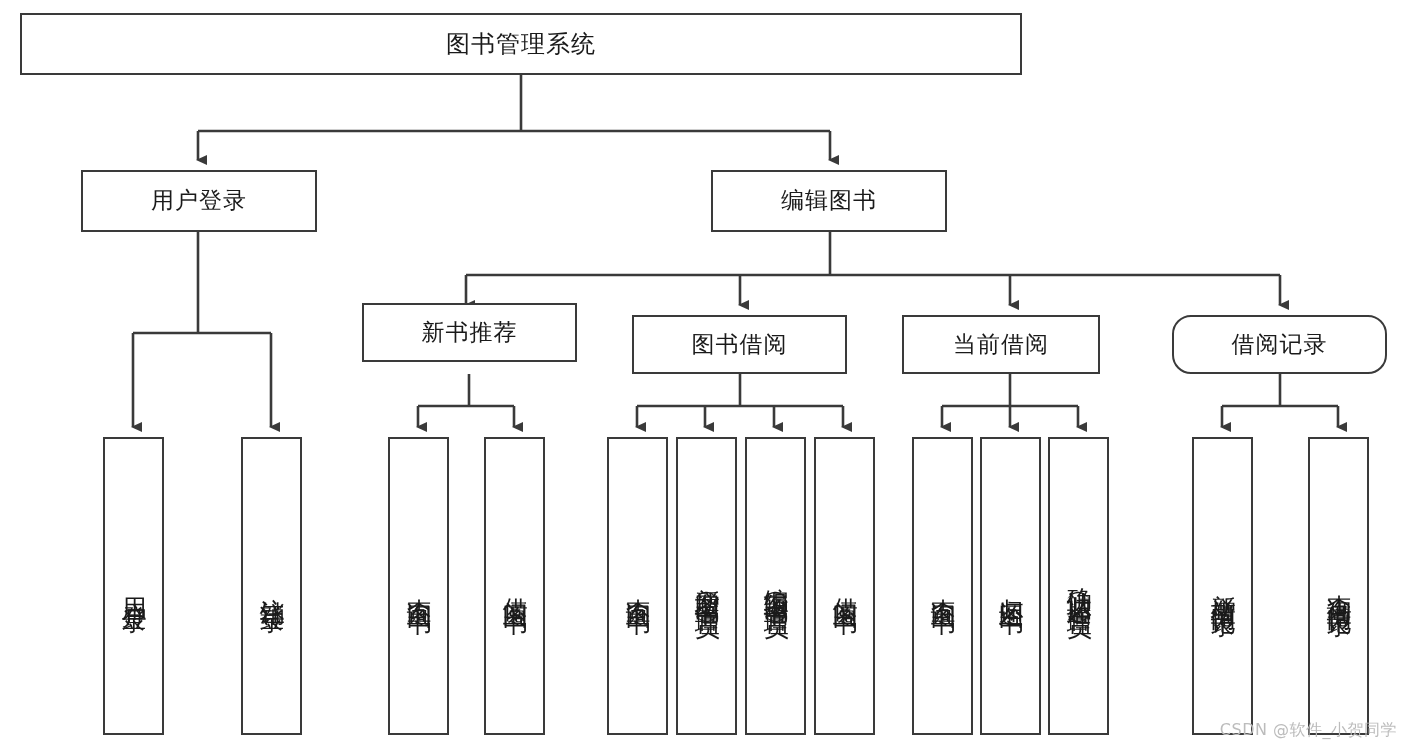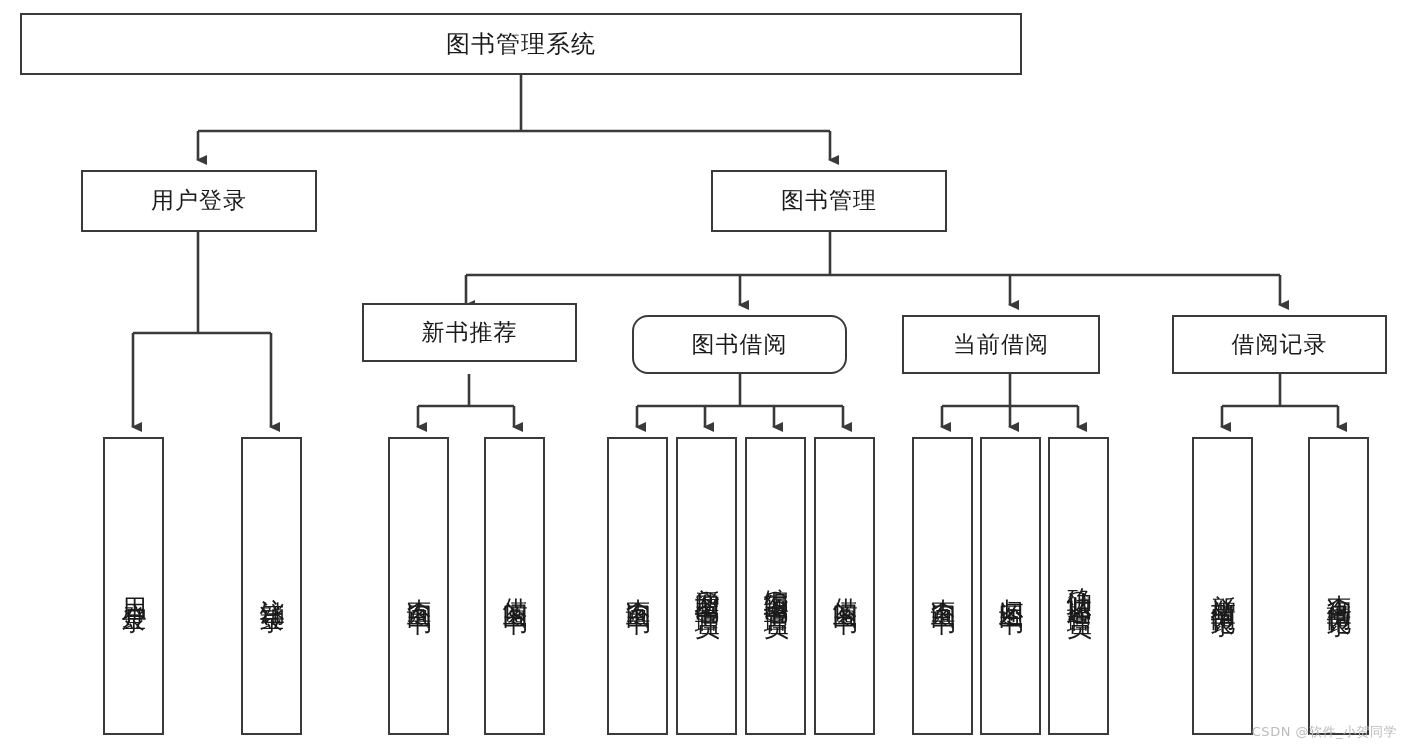--- a/index.html
+++ b/index.html
@@ -56,21 +56,21 @@
     font-size: 25px;
     line-height: 1.22;
     letter-spacing: 4px;
     white-space: nowrap;
     text-align: center;
   }
   .watermark {
     position: absolute;
     right: 8px;
     bottom: 6px;
-    font-size: 13px;
+    font-size: 16px;
     color: #bcbcbc;
     letter-spacing: 0.5px;
     white-space: nowrap;
     z-index: 5;
   }
 </style>
 </head>
 <body>
 
 <div id="canvas">
@@ -126,33 +126,33 @@
   </svg>
 
   <div class="node node-h node-root" style="left:20px; top:13px; width:1002px; height:62px;">
     <span class="label">图书管理系统</span>
   </div>
 
   <div class="node node-h" style="left:81px; top:170px; width:236px; height:62px;">
     <span class="label">用户登录</span>
   </div>
   <div class="node node-h" style="left:711px; top:170px; width:236px; height:62px;">
-    <span class="label">图书管理</span>
+    <span class="label">编辑图书</span>
   </div>
 
   <div class="node node-h" style="left:362px; top:303px; width:215px; height:59px;">
     <span class="label">新书推荐</span>
   </div>
-  <div class="node node-h" style="left:632px; top:315px; width:215px; height:59px;border-radius:16px;">
+  <div class="node node-h" style="left:632px; top:315px; width:215px; height:59px;">
     <span class="label">图书借阅</span>
   </div>
   <div class="node node-h" style="left:902px; top:315px; width:198px; height:59px;">
     <span class="label">当前借阅</span>
   </div>
-  <div class="node node-h" style="left:1172px; top:315px; width:215px; height:59px;">
+  <div class="node node-h" style="left:1172px; top:315px; width:215px; height:59px;border-radius:19px;">
     <span class="label">借阅记录</span>
   </div>
 
   <div class="node node-v" style="left:103px; top:437px; width:61px; height:298px;">
     <span class="label">用户登录</span>
   </div>
   <div class="node node-v" style="left:241px; top:437px; width:61px; height:298px;">
     <span class="label">注销登录</span>
   </div>
 

